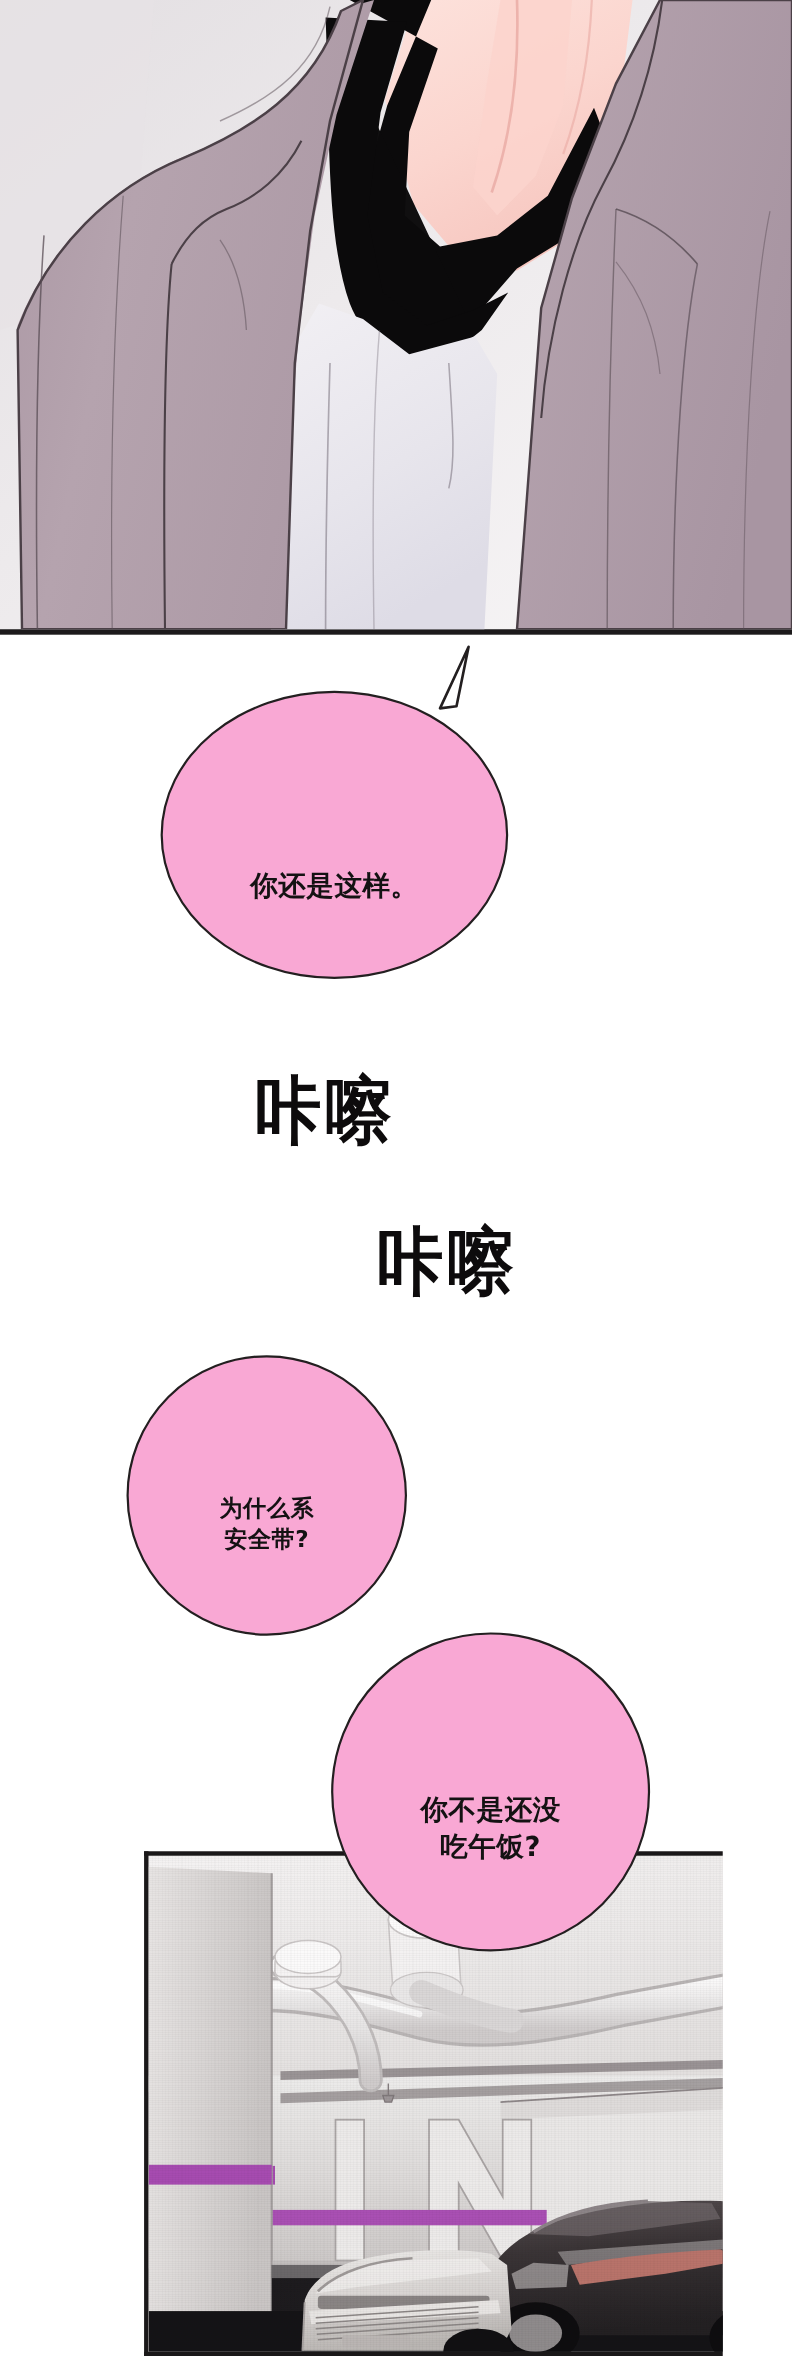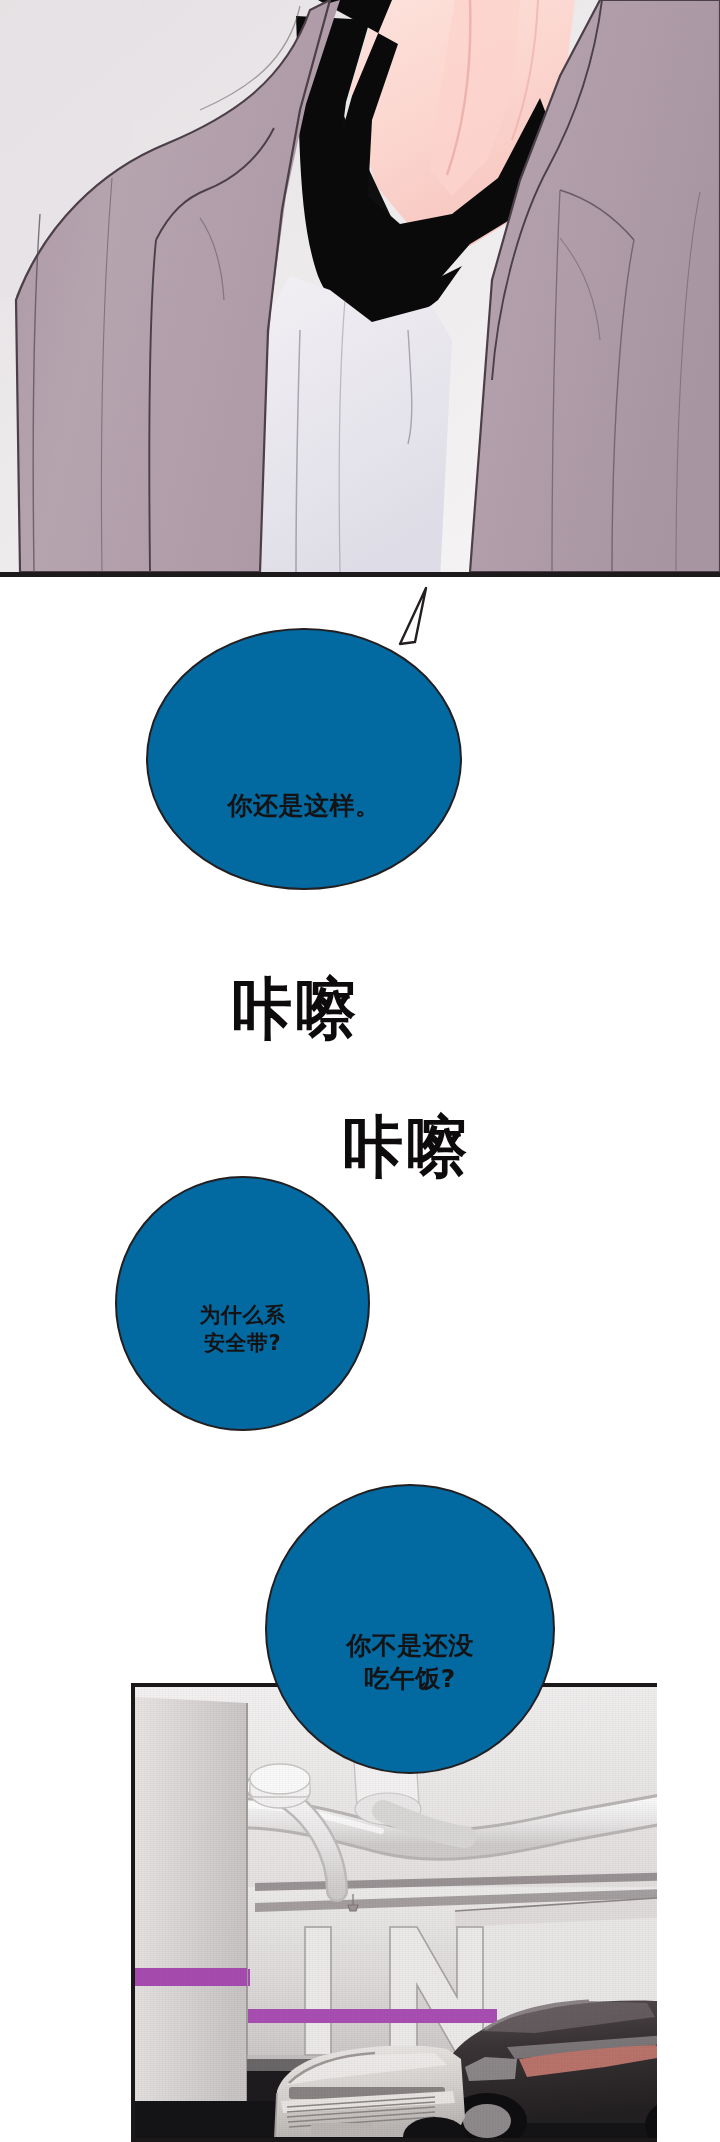--- a/index.html
+++ b/index.html
@@ -23,39 +23,39 @@
     overflow:hidden;
     border-bottom:5px solid #1c1a1b;
   }
   .p1svg { position:absolute; left:0; top:0; }
 
   
   .bubble {
     position:absolute;
     border:2.4px solid #231f20;
     border-radius:50%;
-    background:#0369a1;
+    background:#f9a8d4;
     display:flex;
     align-items:center;
     justify-content:center;
     z-index:8;
   }
   .bubble .btext {
     text-align:center;
     color:#141213;
     font-weight:600;
     letter-spacing:0.5px;
     line-height:1.32;
     white-space:pre-line;
   }
   #bubble1 { left:146px; top:628px; width:316px; height:262px; }
   #bubble1 .btext { font-size:25px; transform:translateY(46px); }
-  #bubble2 { left:115px; top:1176px; width:255px; height:255px; }
+  #bubble2 { left:115px; top:1232px; width:255px; height:255px; }
   #bubble2 .btext { font-size:21px; transform:translateY(26px); }
-  #bubble3 { left:265px; top:1484px; width:290px; height:290px; }
+  #bubble3 { left:301px; top:1484px; width:290px; height:290px; }
   #bubble3 .btext { font-size:25px; transform:translateY(33px); }
 
   .tail { position:absolute; z-index:9; }
 
   
   .sfx {
     position:absolute;
     color:#0d0b0c;
     font-weight:900;
     font-family:"DejaVu Sans","Liberation Sans",sans-serif;

